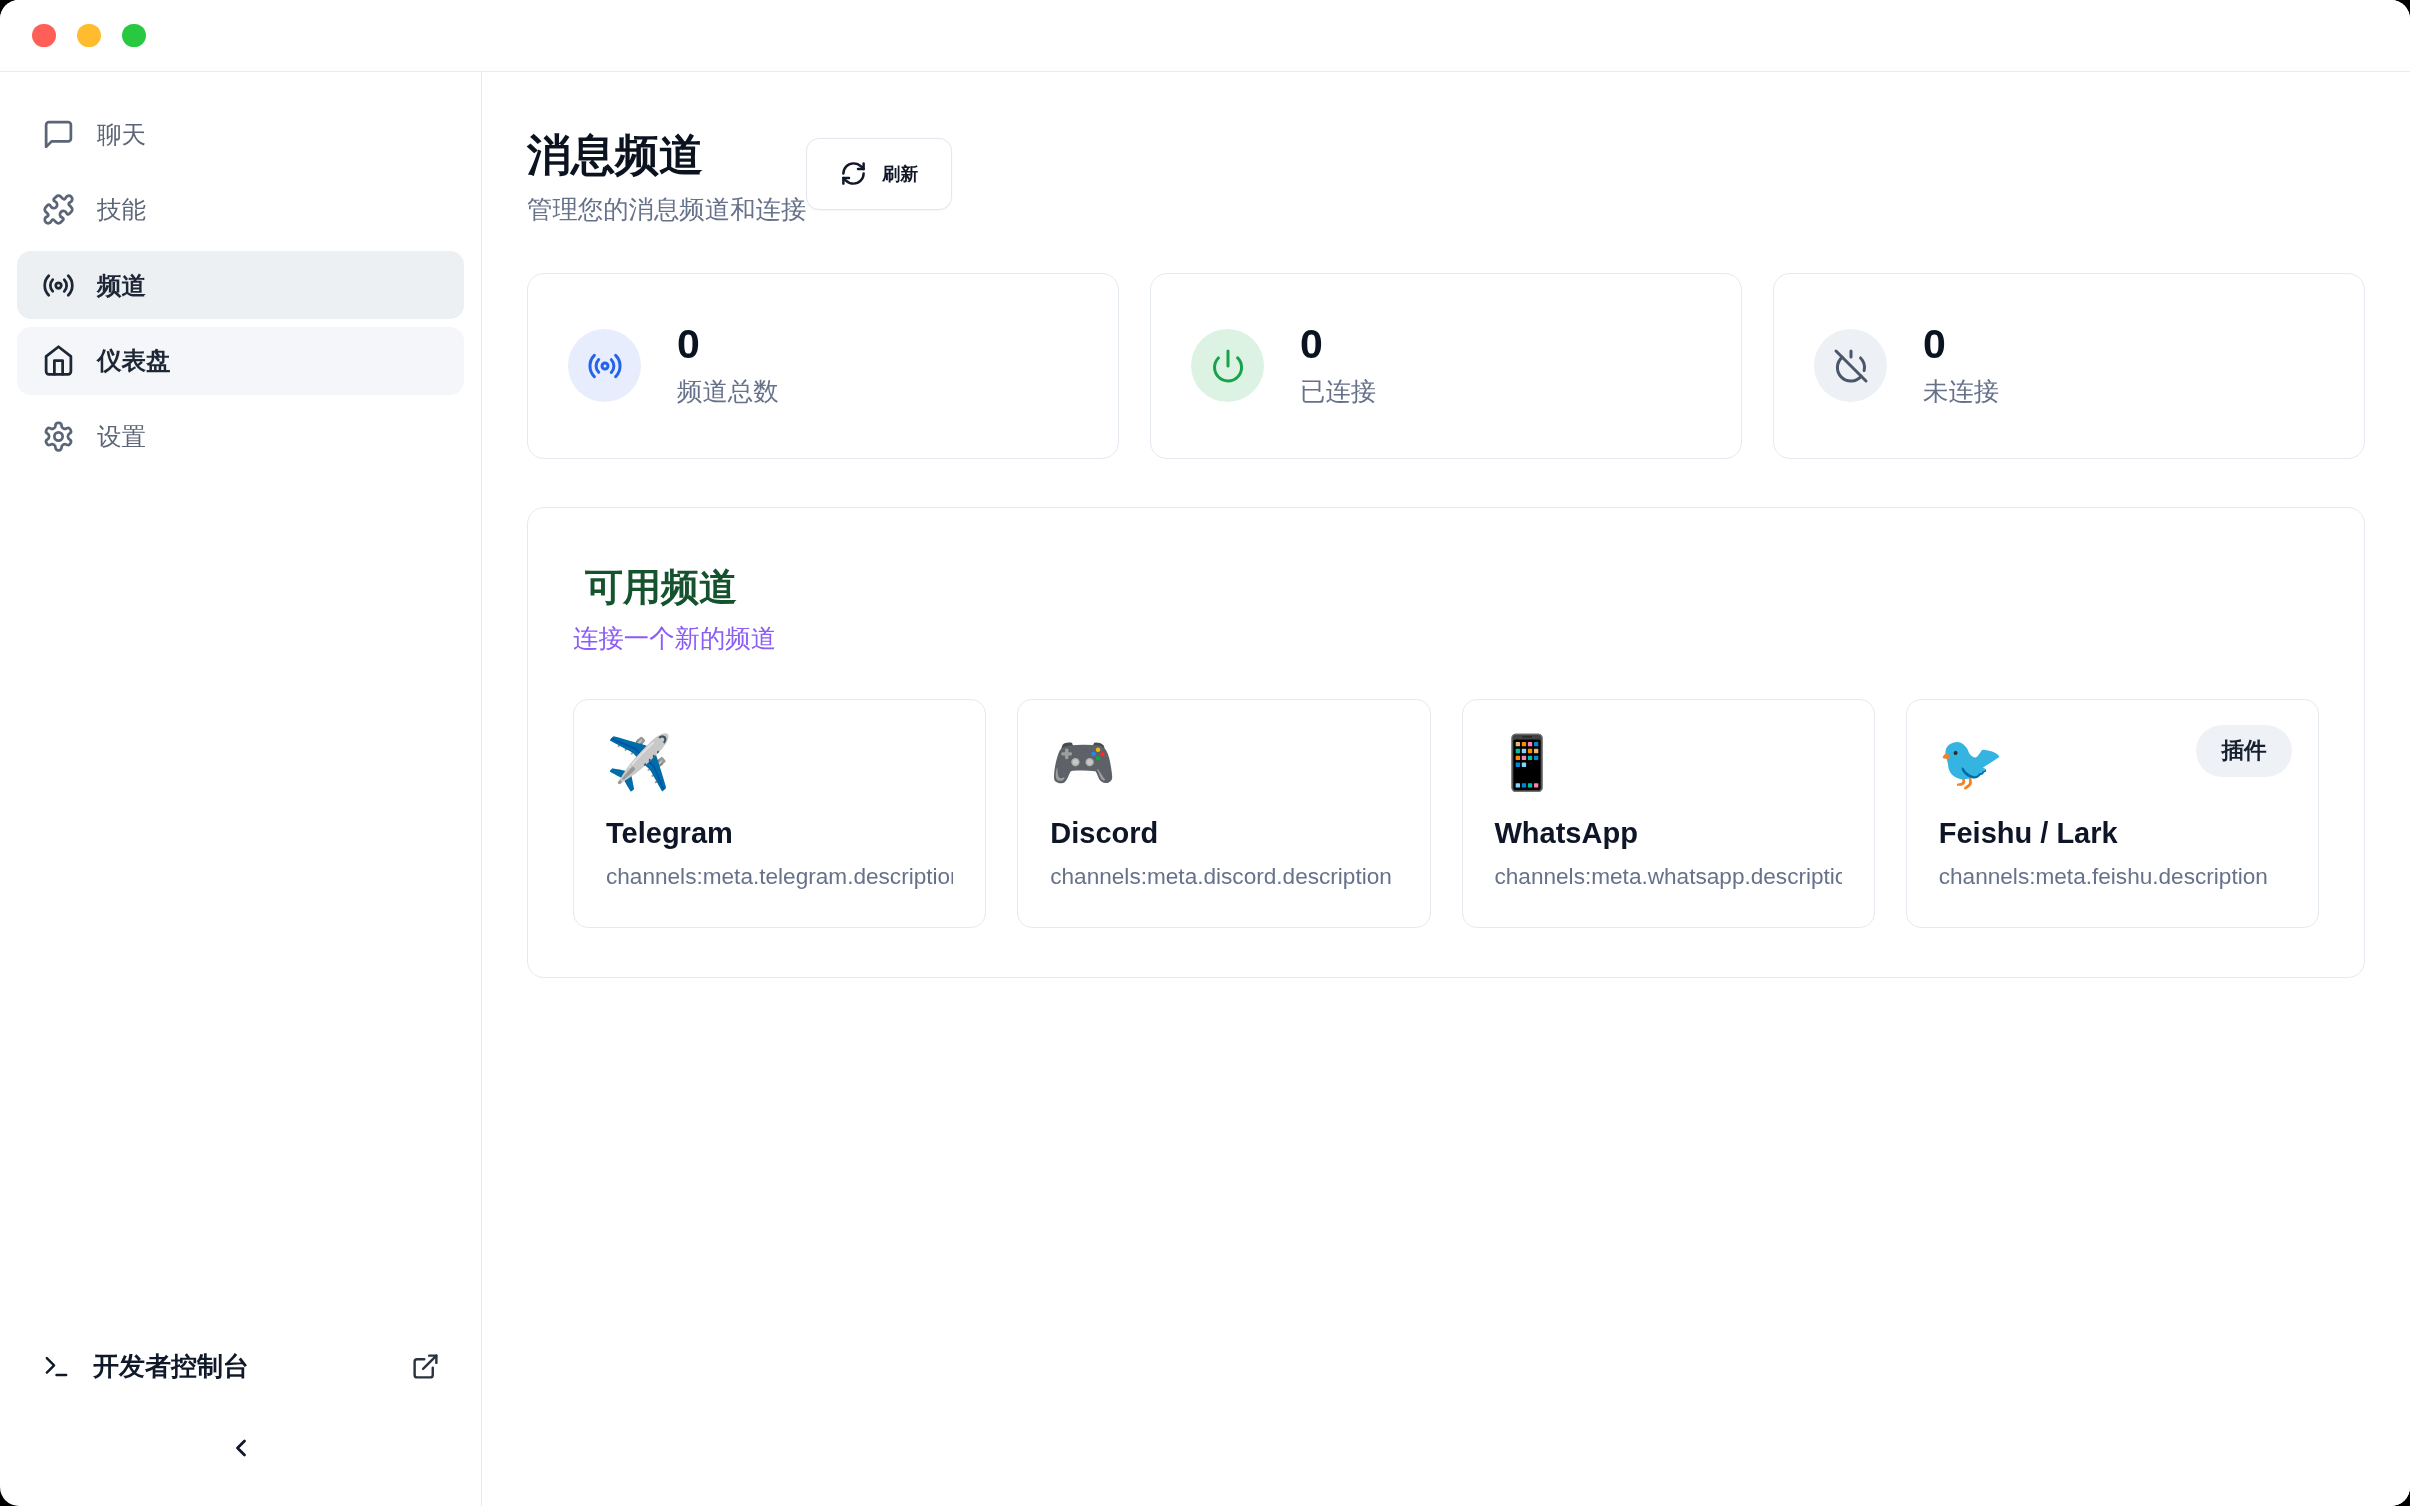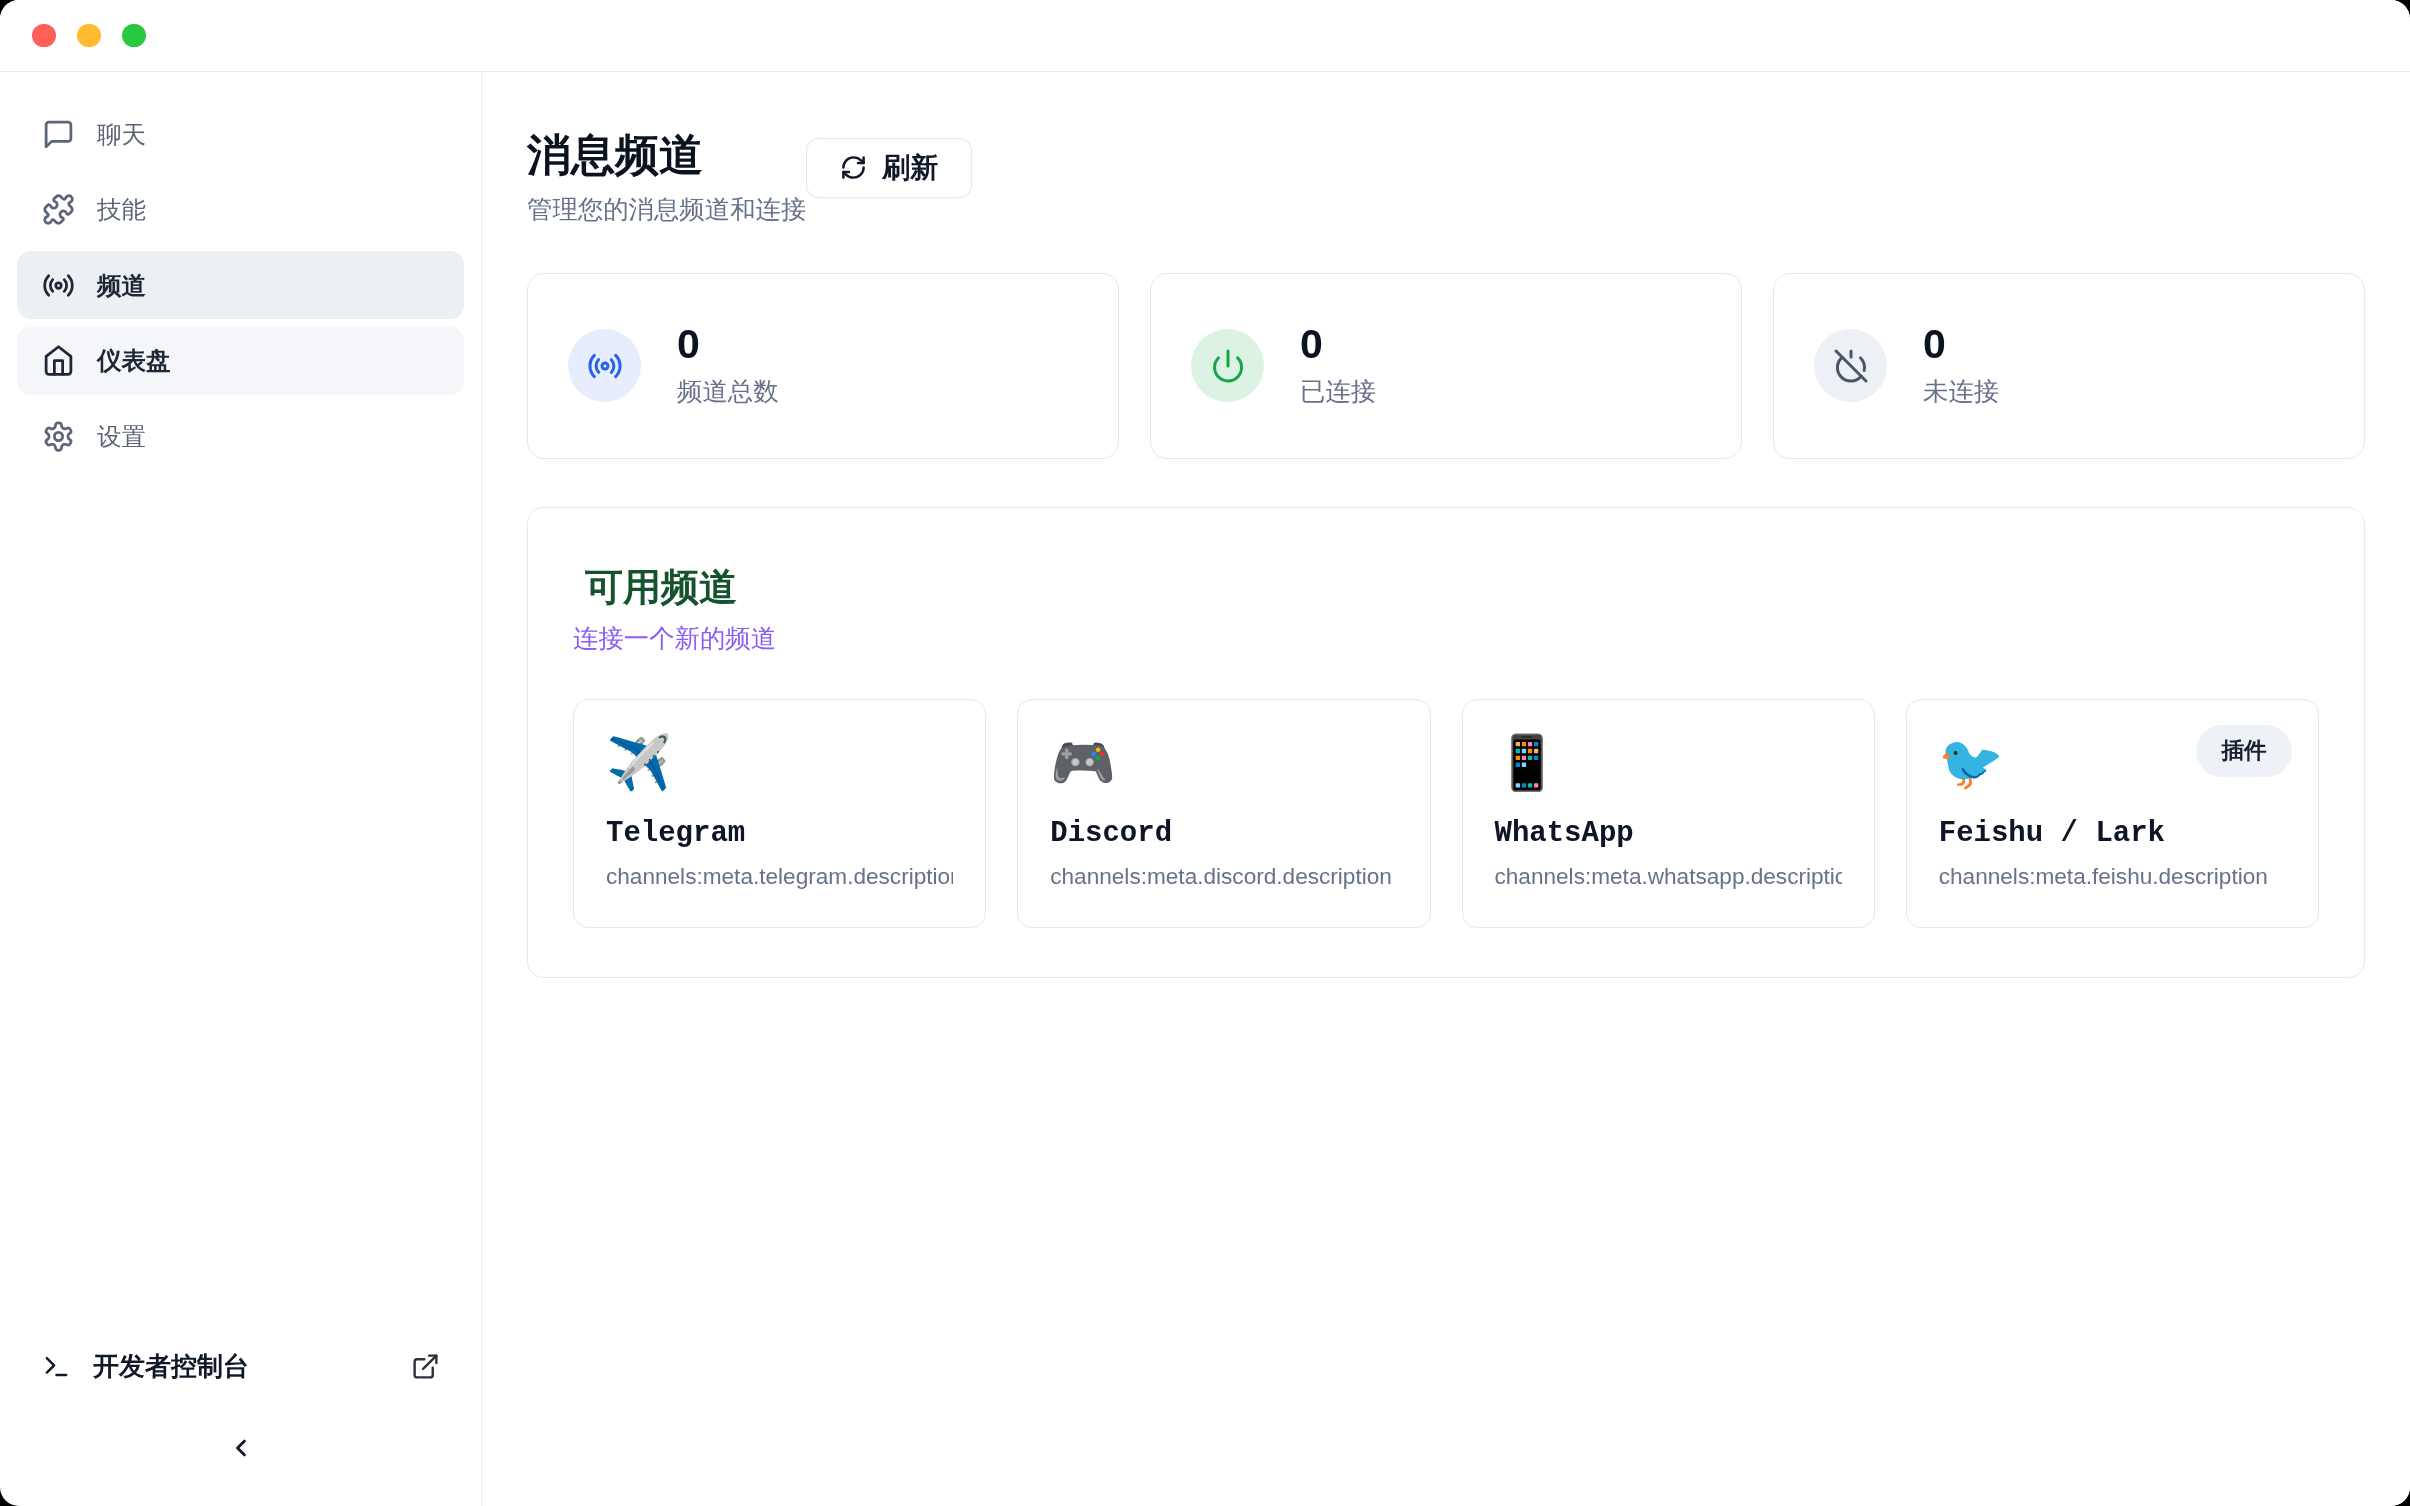--- a/index.html
+++ b/index.html
@@ -28,22 +28,22 @@
   .collapse-row{height:68px;margin-top:13px;display:flex;align-items:center;justify-content:center;}
   .collapse-btn{width:60px;height:60px;display:flex;align-items:center;justify-content:center;
     cursor:pointer;color:#10192a;border-radius:11.3px;}
   .collapse-btn svg{width:28px;height:28px;}
   
   .main{flex:1;padding:58px 45px 45px;overflow:hidden;background:#fff;}
   .page-head{display:flex;align-items:flex-start;justify-content:flex-start;}
   .page-title{font-size:44px;line-height:1.15;font-weight:700;color:#0c1320;margin:0;}
   .page-sub{font-size:25.4px;color:#66718a;margin-top:12.2px;}
   .head-actions{display:flex;gap:24.5px;padding-top:7.5px;}
-  .btn{height:60px;border-radius:13px;display:flex;align-items:center;gap:15px;
-    padding:0 33px;font-size:28px;font-weight:700;cursor:pointer;border:1.9px solid transparent;}
+  .btn{height:72px;border-radius:13px;display:flex;align-items:center;gap:15px;
+    padding:0 33px;font-size:18px;font-weight:700;cursor:pointer;border:1.9px solid transparent;}
   .btn svg{width:27px;height:27px;}
   .btn-ghost{background:#fff;border-color:#e4e8ee;color:#101828;box-shadow:0 0.9px 1.9px rgba(16,24,40,.04);}
   .btn-primary{background:#2563eb;color:#fff;}
   
   .stats{display:grid;grid-template-columns:repeat(3,1fr);gap:31px;margin-top:46px;}
   .stat-card{height:186px;border:1.9px solid #e5e9f0;border-radius:17px;background:#fff;
     display:flex;align-items:center;gap:36px;padding:0 40px;}
   .stat-ico{width:73px;height:73px;border-radius:50%;display:flex;align-items:center;justify-content:center;flex:0 0 73px;}
   .stat-ico svg{width:36px;height:36px;}
   .ico-blue{background:#e7edfc;color:#2563eb;}
@@ -53,21 +53,21 @@
   .stat-label{font-size:25.4px;color:#66718a;margin-top:8.5px;}
   
   .panel{margin-top:48px;border:1.9px solid #e5e9f0;border-radius:17px;background:#fff;
     padding:45px 45px 49px;}
   .panel-title{font-size:38px;font-weight:700;color:#14532d;margin:12px;line-height:1.2;}
   .panel-sub{font-size:25.4px;color:#8b5cf6;margin-top:8.5px;}
   .channels{display:grid;grid-template-columns:repeat(4,1fr);gap:31px;margin-top:43px;}
   .channel-card{position:relative;height:229px;border:1.9px solid #e5e9f0;border-radius:15px;
     background:#fff;padding:34px 32px 0;cursor:pointer;overflow:hidden;}
   .channel-emoji{font-size:53px;line-height:1.1;}
-  .channel-name{margin-top:24.5px;font-size:29px;font-weight:700;color:#0d1526;font-family:Liberation Mono, monospace;}
+  .channel-name{margin-top:24.5px;font-size:29px;font-weight:700;color:#0d1526;}
   .channel-desc{margin-top:14px;font-size:22.6px;color:#66718a;white-space:nowrap;overflow:hidden;}
   .channel-badge{position:absolute;top:24.5px;right:26px;background:#eef1f6;color:#17202e;
     font-size:22.6px;font-weight:700;padding:10.4px 25.4px;border-radius:941px;}
 </style>
 </head>
 <body>
 
 <div class="window">
 
   <div class="titlebar">

